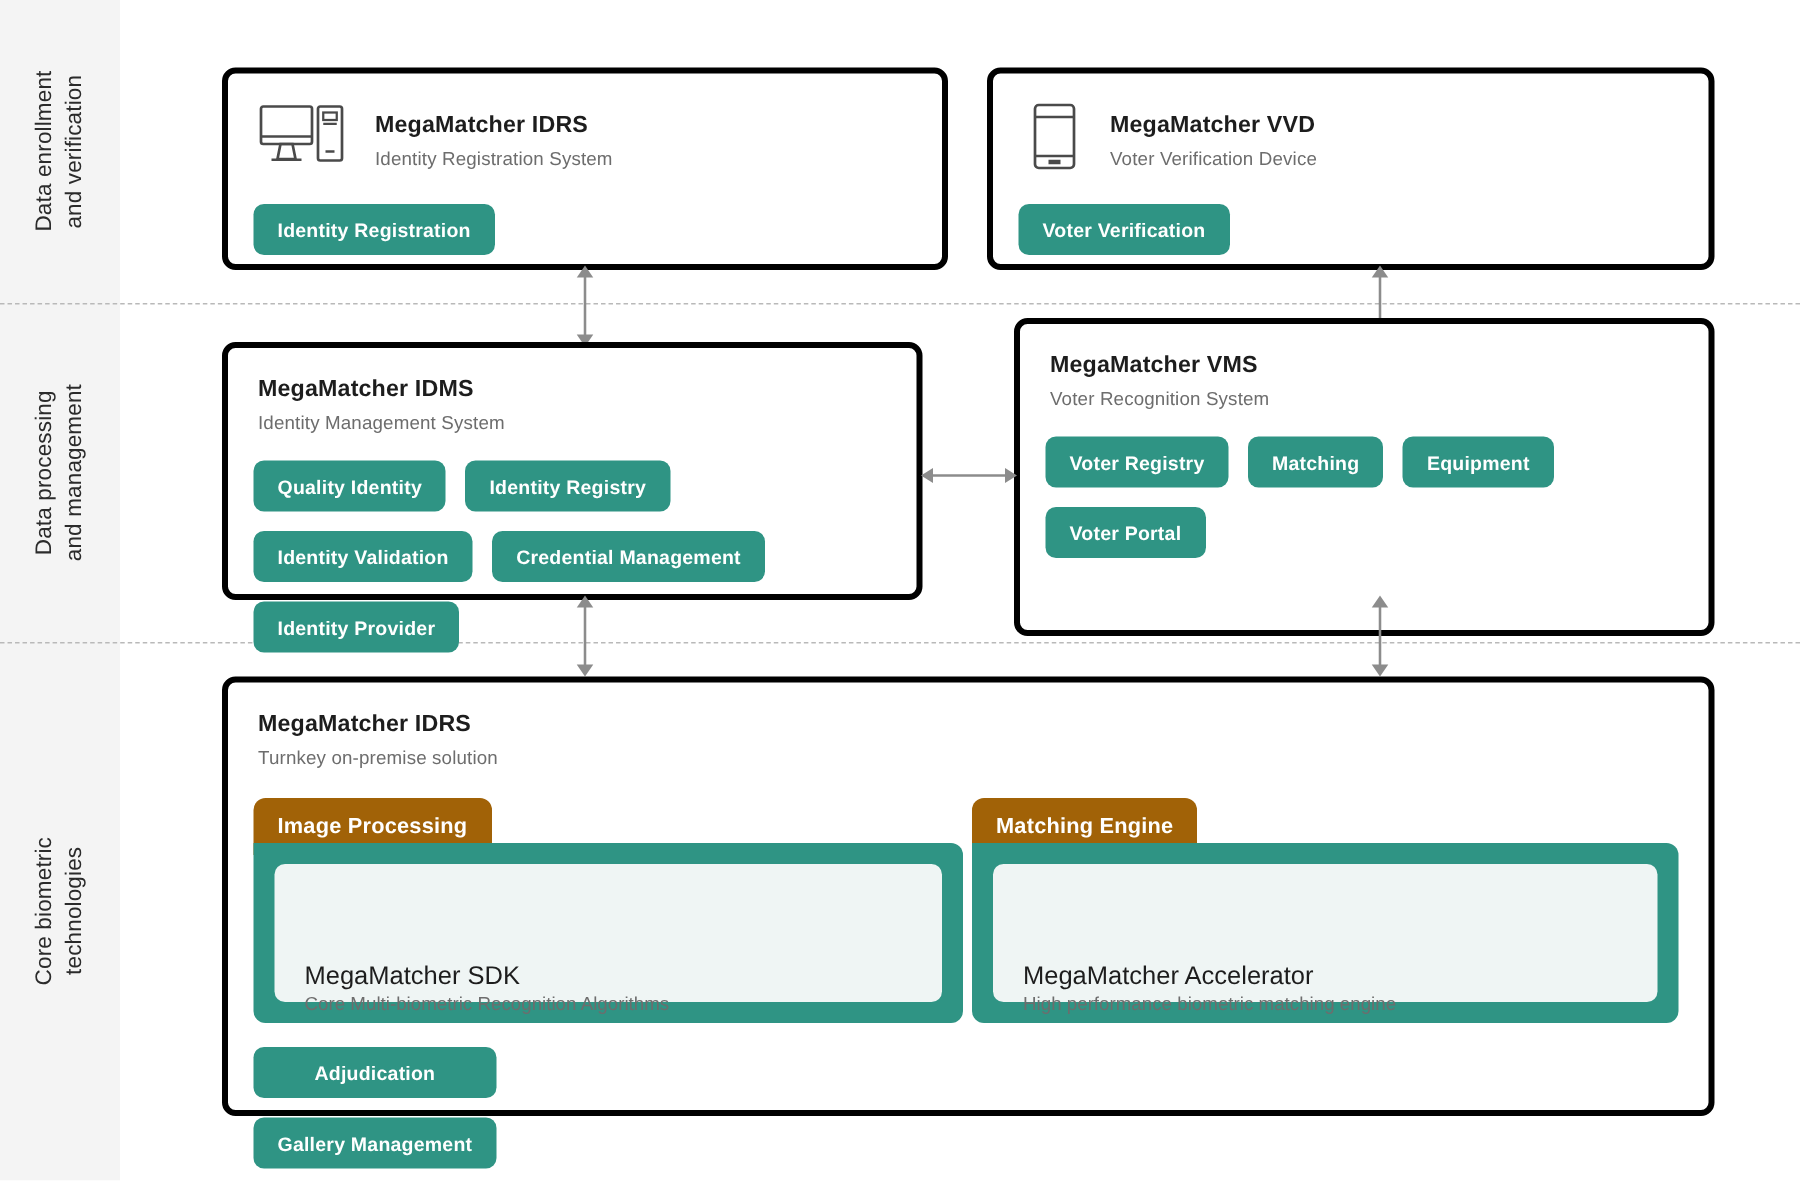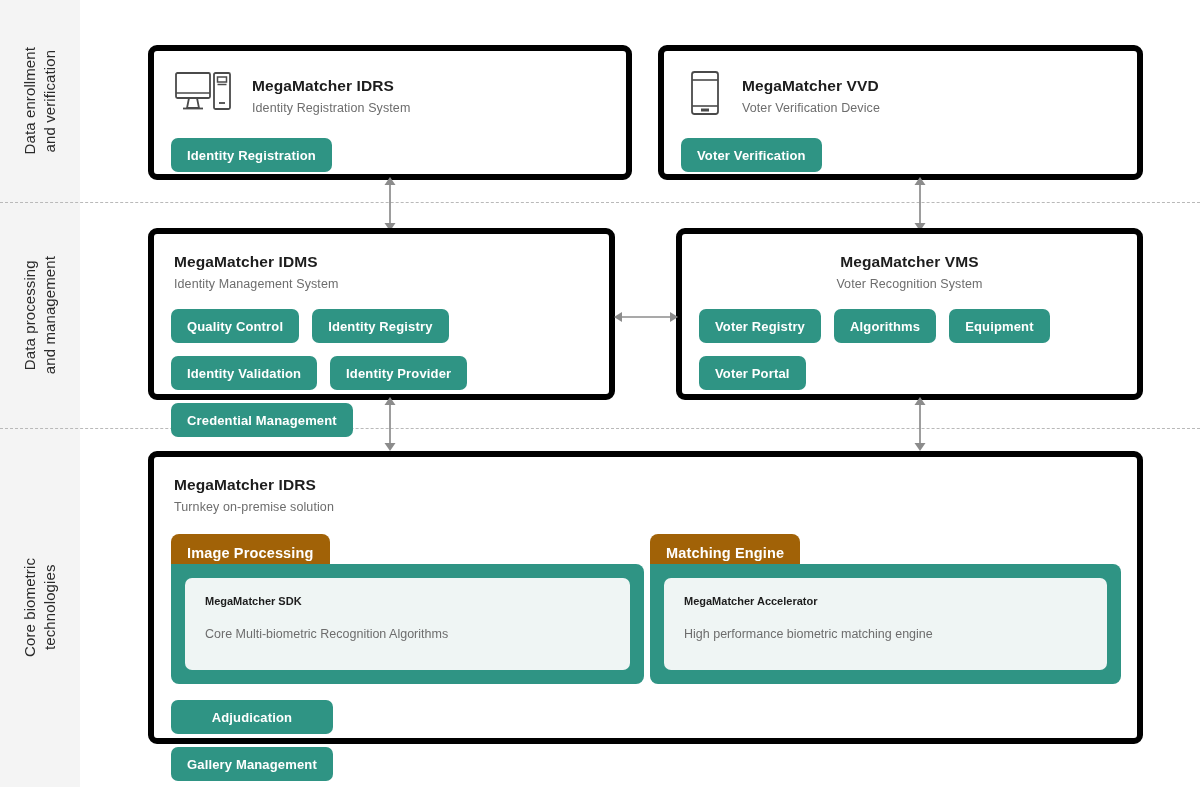--- a/index.html
+++ b/index.html
@@ -28,21 +28,21 @@
 
   
   .divider {
     position: absolute; left: 0; width: 1200px; height: 0;
     border-top: 1px dashed #b9b9b9;
   }
 
   
   .card {
     position: absolute; background: #ffffff;
-    border: 6px solid #000000; border-radius: 9px;
+    border: 4px solid #000000; border-radius: 9px;
   }
   .card-title {
     font-size: 15.5px; font-weight: bold; color: #1d1d1d; letter-spacing: .1px;
   }
   .card-sub {
     font-size: 12.5px; color: #6d6d6d; margin-top: 6px; letter-spacing: .1px;
   }
 
   
   .pill {
@@ -72,22 +72,22 @@
   }
   .tech-body {
     position: absolute; left: 0; top: 30px;
     background: #2f9484; border-radius: 0 8px 8px 8px;
     padding: 14px;
   }
   .tech-inner {
     background: #eff5f4; border-radius: 7px;
     padding: 17px 20px 20px 20px; height: 100%;
   }
-  .tech-inner-title { font-size: 11px; font-weight: bold; color: #1d1d1d; }
-  .tech-inner-sub { font-size: 12.5px; color: #6d6d6d; margin-top: 20px; }
+  .tech-inner-title { font-size: 17px; font-weight: normal; color: #1d1d1d; margin-top: 48px; }
+  .tech-inner-sub { font-size: 12.5px; color: #6d6d6d; margin-top: 1px; }
 </style>
 </head>
 <body>
 
 <div class="page">
 
   <div class="rail"></div>
 
   <div class="rail-band" style="top:0; height:202px;">
     <div class="rail-label">Data enrollment
@@ -165,36 +165,36 @@
       <path d="M15 55 L9.5 47 L20.5 47 Z" fill="#8c8c8c"></path>
     </svg>
   </div>
 
   <div class="card" style="left:148px; top:228px; width:467px; height:172px;">
     <div style="padding:19px 20px 0 20px;">
       <div class="card-title">MegaMatcher IDMS</div>
       <div class="card-sub">Identity Management System</div>
     </div>
     <div class="pill-row" style="padding:18px 18px 0 17px;">
-      <div class="pill">Quality Control</div>
+      <div class="pill">Quality Identity</div>
       <div class="pill">Identity Registry</div>
       <div class="pill">Identity Validation</div>
+      <div class="pill">Credential Management</div>
       <div class="pill">Identity Provider</div>
-      <div class="pill">Credential Management</div>
-    </div>
-  </div>
-
-  <div class="card" style="left:676px; top:228px; width:467px; height:172px;text-align:center;">
+    </div>
+  </div>
+
+  <div class="card" style="left:676px; top:212px; width:467px; height:212px;">
     <div style="padding:19px 20px 0 20px;">
       <div class="card-title">MegaMatcher VMS</div>
       <div class="card-sub">Voter Recognition System</div>
     </div>
     <div class="pill-row" style="padding:18px 18px 0 17px;">
       <div class="pill">Voter Registry</div>
-      <div class="pill">Algorithms</div>
+      <div class="pill">Matching</div>
       <div class="pill">Equipment</div>
       <div class="pill">Voter Portal</div>
     </div>
   </div>
 
   <div class="arrow" style="left:613px; top:305px;">
     <svg width="66" height="24" viewBox="0 0 66 24">
       <line x1="7" y1="12" x2="59" y2="12" stroke="#8c8c8c" stroke-width="1.7"></line>
       <path d="M1 12 L9 7 L9 17 Z" fill="#8c8c8c"></path>
       <path d="M65 12 L57 7 L57 17 Z" fill="#8c8c8c"></path>

